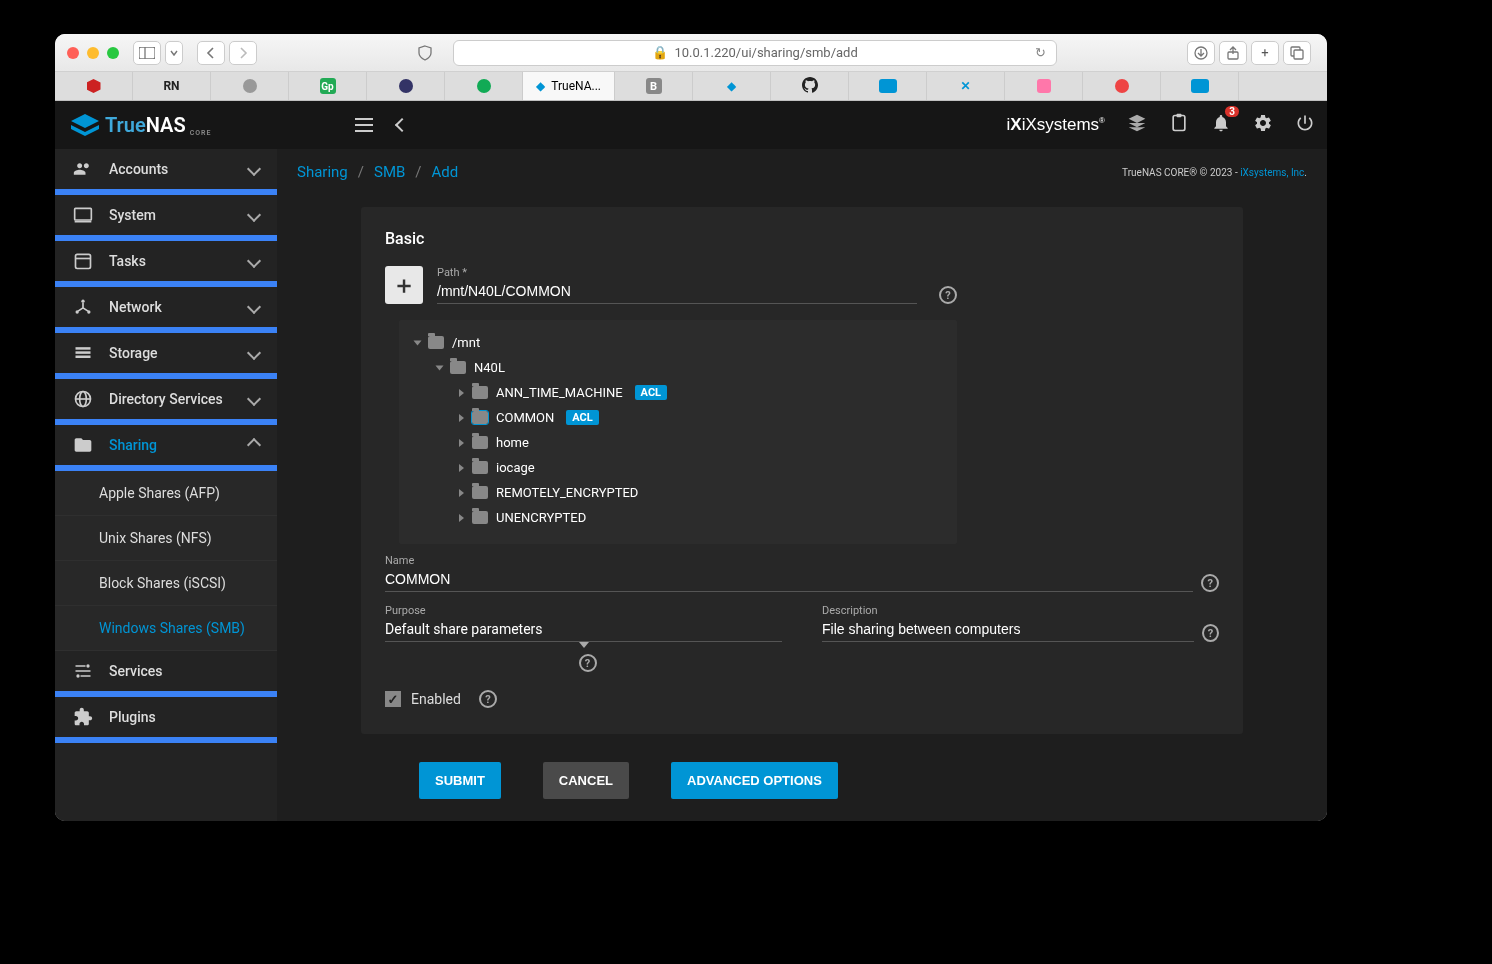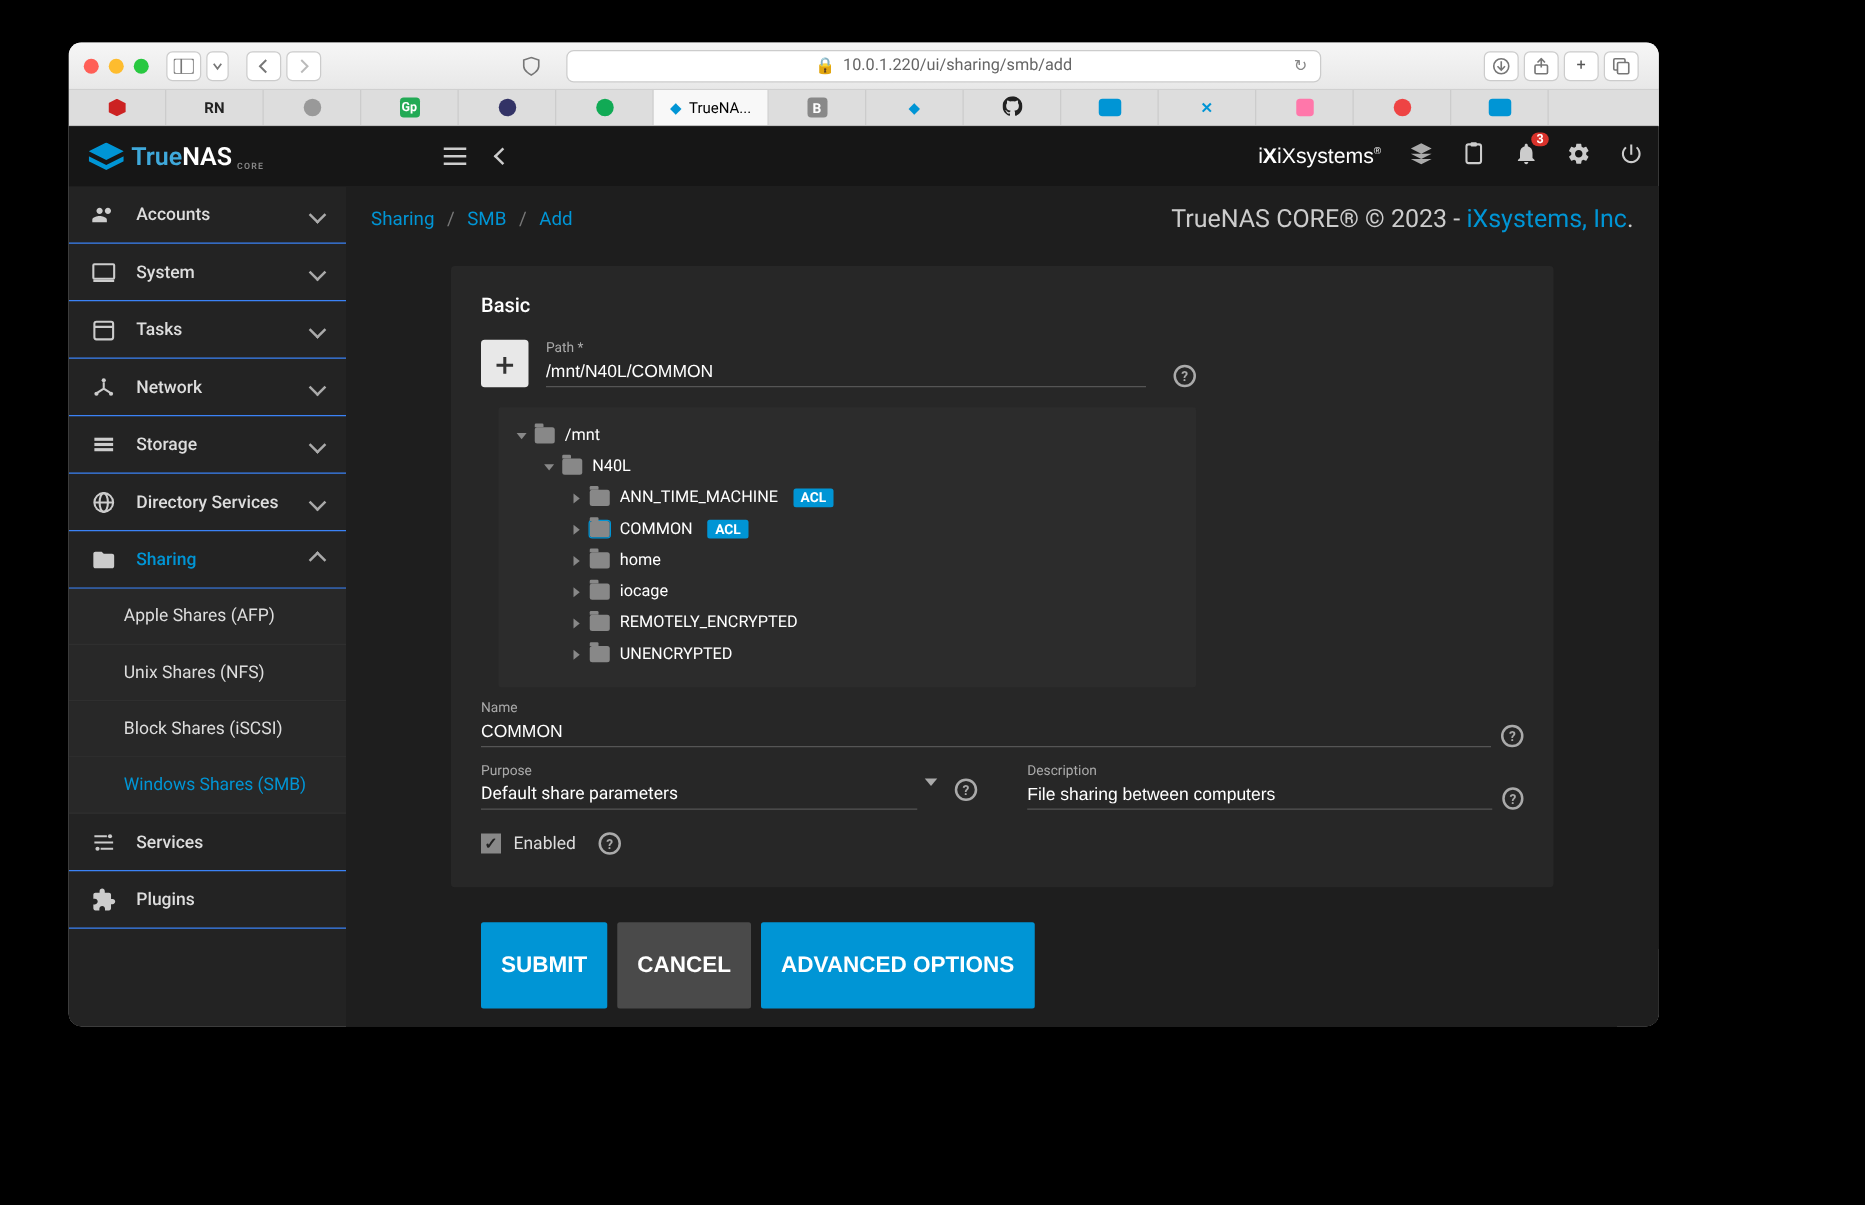--- a/index.html
+++ b/index.html
@@ -59,57 +59,57 @@
     }
     .brand { display:flex; align-items:center; gap:6px; font-weight:600; font-size:20px; margin-left:4px;}
     .brand .t1{color:#3fa9db;} .brand .t2{color:#fff;}
     .brand-sub{font-size:7px;color:#888;letter-spacing:1px;align-self:flex-end;margin-bottom:0;margin-left:-2px;}
     .top-right{display:flex;align-items:center;gap:22px;color:#ccc;}
     .top-right .icon{width:20px;height:20px;fill:#ccc;position:relative;}
     .badge{position:absolute;top:-7px;right:-8px;background:#d9322b;color:#fff;border-radius:8px;font-size:10px;padding:0 4px;font-weight:700;}
     .ix{font-family:sans-serif;font-size:17px;color:#fff;font-weight:500;}
     .app-body{display:flex;flex:1;overflow:hidden;}
     .sidebar{width:222px;background:#232323;display:flex;flex-direction:column;overflow-y:auto;}
-    .side-item{height:46px;display:flex;align-items:center;padding:0 18px;color:#ddd;font-size:14px;font-weight:500;border-bottom:1px solid #3b82f6;justify-content:space-between;}
+    .side-item{height:46px;display:flex;align-items:center;padding:0 18px;color:#ddd;font-size:14px;font-weight:500;border-bottom:6px solid #3b82f6;justify-content:space-between;}
     .side-item .left{display:flex;align-items:center;gap:16px;}
     .side-item.active{color:#0095d5;}
     .side-sub{height:45px;display:flex;align-items:center;padding-left:44px;font-size:14px;color:#ddd;background:#282828;border-bottom:1px solid #2f2f2f;}
     .side-sub.active{color:#0095d5;}
     .chev{width:10px;height:10px;border-right:2px solid #aaa;border-bottom:2px solid #aaa;transform:rotate(45deg);}
     .chev.up{transform:rotate(-135deg);}
     .content{flex:1;overflow:auto;background:#1e1e1e;}
     .crumbs{display:flex;align-items:center;gap:10px;padding:14px 20px;font-size:15px;justify-content:space-between;}
     .crumbs .bc{display:flex;gap:10px;align-items:center;}
     .crumbs a{color:#0095d5;text-decoration:none;}
     .crumbs .sep{color:#777;}
-    .crumbs .right{font-size:20px;color:#ccc;}
+    .crumbs .right{font-size:10px;color:#ccc;}
     .card{margin:12px auto 0; max-width:882px; background:#272727;border-radius:3px;padding:22px 24px 26px;}
     .sect-title{font-size:16px;color:#fff;font-weight:500;margin-bottom:18px;}
     .path-row{display:flex;align-items:flex-end;gap:14px;}
     .addbox{width:38px;height:38px;background:#e8e8e8;border-radius:3px;display:flex;align-items:center;justify-content:center;color:#333;font-size:24px;font-weight:700;}
     .fld{flex:1;position:relative;}
     .fld-label{font-size:11px;color:#aaa;}
     .fld input, .fld .select{background:transparent;border:none;border-bottom:1px solid #555;color:#fff;width:100%;font-size:14px;padding:4px 0;outline:none;}
     .help{width:18px;height:18px;border:2px solid #aaa;border-radius:50%;display:inline-flex;align-items:center;justify-content:center;font-size:11px;color:#aaa;font-weight:700;margin-left:8px;}
     .tree{margin:16px 0 8px 14px;background:#2c2c2c;padding:10px 16px 14px;border-radius:2px;max-width:558px;}
     .tnode{display:flex;align-items:center;gap:8px;font-size:13px;color:#fff;padding:5px 0;}
     .tri{width:0;height:0;border-left:5px solid #888;border-top:4px solid transparent;border-bottom:4px solid transparent;}
     .tri.down{transform:rotate(90deg);}
     .folder{width:16px;height:13px;background:#888;border-radius:2px;position:relative;}
     .folder:before{content:"";position:absolute;top:-3px;left:0;width:7px;height:3px;background:#888;border-radius:1px 1px 0 0;}
     .acl{background:#0095d5;color:#fff;font-size:11px;font-weight:700;padding:1px 6px;border-radius:2px;margin-left:4px;}
     .tnode.selected .folder{outline:1px solid #0095d5;}
     .row2{display:flex;gap:40px;margin-top:12px;}
     .row2 .fld{flex:1;}
-    .select-wrap{display:flex;align-items:flex-start;}
+    .select-wrap{display:flex;align-items:center;flex-direction:column;}
     .select-wrap .tri2{width:0;height:0;border-top:6px solid #aaa;border-left:5px solid transparent;border-right:5px solid transparent;margin:0 6px 6px;}
     .chk-row{display:flex;align-items:center;gap:10px;margin-top:18px;font-size:14px;}
     .chk{width:16px;height:16px;background:#888;display:flex;align-items:center;justify-content:center;color:#222;font-size:13px;font-weight:900;}
     .btns{display:flex;gap:8px;margin:28px 0 0;max-width:882px;margin-left:auto;margin-right:auto;padding:0 24px 30px;}
-    .btn{border:none;padding:24px 16px;font-size:18px;font-weight:700;color:#fff;border-radius:2px;cursor:pointer;}
+    .btn{border:none;padding:11px 16px;font-size:13px;font-weight:700;color:#fff;border-radius:2px;cursor:pointer;margin-left:34px;}
     .btn.primary{background:#0095d5;} .btn.gray{background:#4a4a4a;}
     .si-ico{width:20px;height:20px;fill:#ccc;}
     .hamburger{width:18px;height:14px;display:flex;flex-direction:column;justify-content:space-between;}
     .hamburger span{height:2px;background:#ccc;}
     .back-arrow{width:10px;height:10px;border-left:2px solid #ccc;border-bottom:2px solid #ccc;transform:rotate(45deg);}
     .tab-favicon-red{width:14px;height:14px;background:#c22;display:inline-block;clip-path:polygon(50% 0,100% 25%,100% 75%,50% 100%,0 75%,0 25%);}
     .tab-favicon-generic{width:14px;height:14px;border-radius:50%;display:inline-block;}
   </style>
 </head>
 <body>

